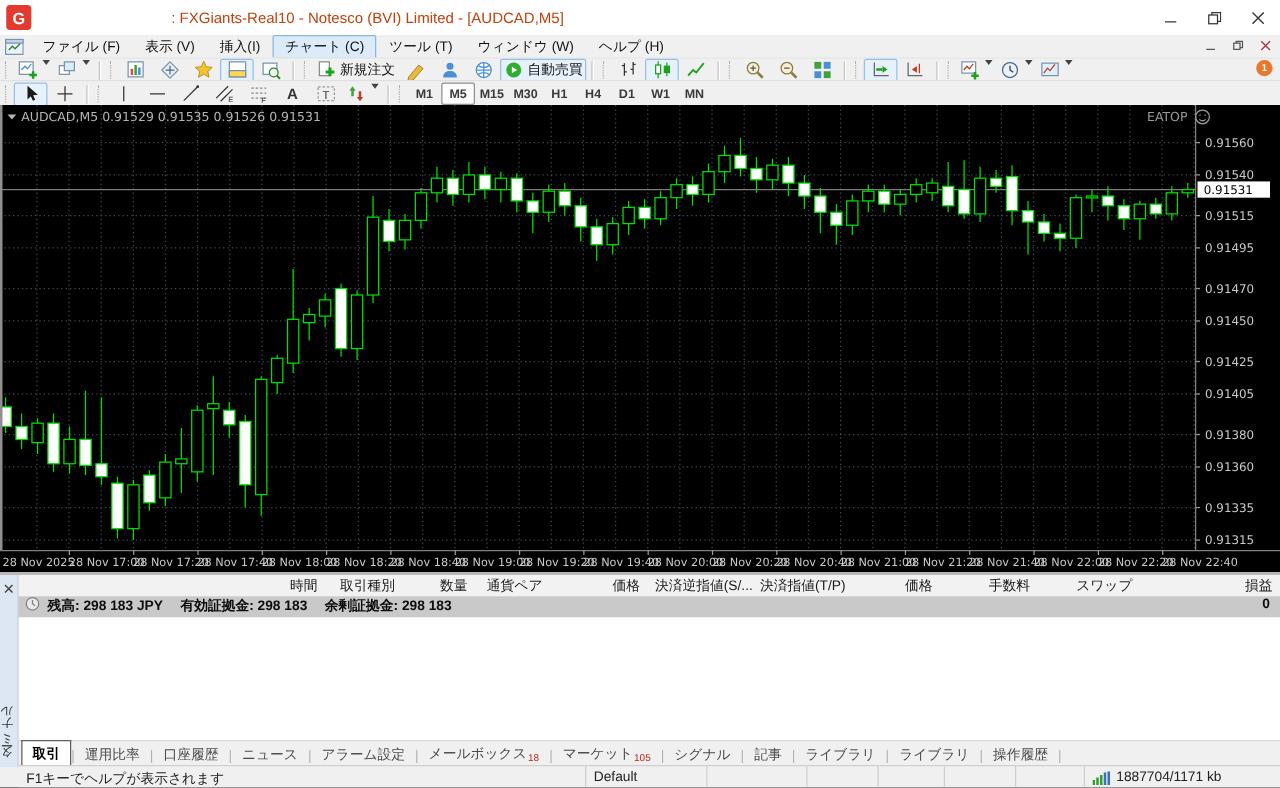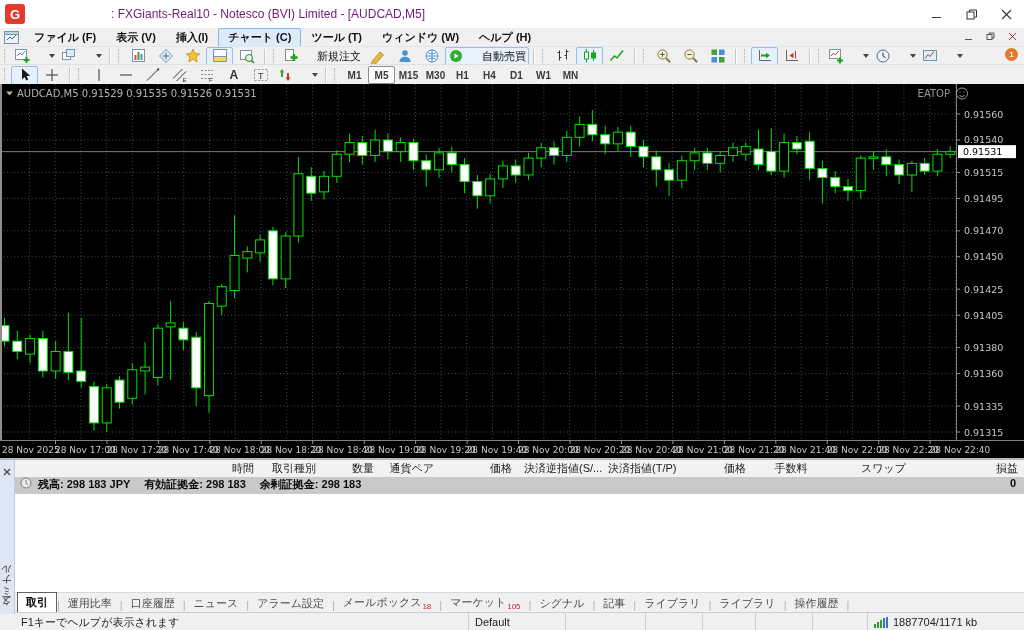--- a/index.html
+++ b/index.html
@@ -3,39 +3,39 @@
 <meta charset="utf-8">
 <style>
   html,body{margin:0;padding:0;background:#6b6b6b;}
   .app{position:relative;width:1024px;height:630px;background:#f0f0f0;overflow:hidden;
        font-family:"Liberation Sans","DejaVu Sans",sans-serif;color:#111;}
   
   .titlebar{position:absolute;top:0;left:0;width:1024px;height:28px;background:#ffffff;
             display:flex;align-items:center;border-bottom:1px solid #e3e3e3;}
   .applogo{width:20px;height:20px;margin-left:5px;background:#e23b2e;border-radius:3px;
            color:#fff;font-weight:bold;font-size:13px;display:flex;align-items:center;justify-content:center;}
-  .apptitle{font-size:12px;color:#701a75;margin-left:86px;white-space:nowrap;}
+  .apptitle{font-size:12px;color:#c2410c;margin-left:112px;white-space:nowrap;}
   .winbtns{position:absolute;right:0;top:0;height:28px;display:flex;}
   .winbtn{width:35px;height:28px;display:flex;align-items:center;justify-content:center;}
   
   .menubar{position:absolute;top:28px;left:0;width:1024px;height:18px;background:#f0f0f0;
-           display:flex;align-items:center;font-size:11px;font-weight:bold;}
+           display:flex;align-items:center;font-size:11px;}
   .menuicon{width:16px;height:14px;margin:0 4px 0 4px;display:flex;align-items:center;}
   .menuitem{padding:1px 9px;border:1px solid transparent;border-radius:2px;white-space:nowrap;}
   .menuitem.active{background:#dcebf9;border-color:#86b8e6;}
   .mdibtns{position:absolute;right:4px;top:29px;display:flex;gap:6px;}
   .mdibtn{width:16px;height:14px;display:flex;align-items:center;justify-content:center;}
   
   .toolbar{position:absolute;left:0;width:1024px;background:#f0f0f0;display:flex;align-items:center;}
   .tb1{top:46px;height:18px;border-top:1px solid #e6e6e6;}
   .tb2{top:64px;height:20px;border-top:1px solid #e0e0e0;}
   .grip{width:3px;height:14px;border-left:1px dotted #aeaeae;margin:0 3px 0 4px;}
   .sep{width:1px;height:15px;background:#c6c6c6;box-shadow:1px 0 0 #ffffff;margin:0 4px;}
-  .tbtn{height:17px;min-width:21px;display:inline-flex;align-items:center;justify-content:center;
-        gap:18px;border:1px solid transparent;border-radius:2px;padding:0 2px;}
+  .tbtn{height:17px;min-width:21px;display:inline-flex;align-items:flex-start;justify-content:center;
+        gap:3px;border:1px solid transparent;border-radius:2px;padding:0 2px;}
   .tbtn.pressed{background:#e7f1fb;border-color:#96c0e8;}
   .tbtn .lbl{font-size:11px;color:#111;white-space:nowrap;}
   .dd{width:0;height:0;border-left:3px solid transparent;border-right:3px solid transparent;
       border-top:4px solid #444;margin-left:1px;}
   .tf{width:25px;height:16px;display:flex;align-items:center;justify-content:center;
       font-size:10px;font-weight:bold;color:#3a3a3a;border:1px solid transparent;border-radius:2px;}
   .tf.active{background:#fdfdfd;border-color:#8f8f8f;}
   .notif{position:absolute;right:6px;top:48px;width:13px;height:13px;border-radius:50%;
          background:#e8762c;color:#fff;font-size:8px;font-weight:bold;
          display:flex;align-items:center;justify-content:center;}
@@ -680,21 +680,21 @@
       <div class="thead" id="thead">
           <div class="th" style="width: 190px; text-align: left; margin-top: 35px;">注文番号<span class="sortmark">/</span></div>
           <div class="th" style="width: 55px; text-align: right;">時間</div>
           <div class="th" style="width: 62px; text-align: right;">取引種別</div>
           <div class="th" style="width: 58px; text-align: right;">数量</div>
           <div class="th" style="width: 60px; text-align: right;">通貨ペア</div>
           <div class="th" style="width: 78px; text-align: right;">価格</div>
           <div class="th" style="width: 84px; text-align: left;">決済逆指値(S/...</div>
           <div class="th" style="width: 96px; text-align: left;">決済指値(T/P)</div>
           <div class="th" style="width: 54px; text-align: right;">価格</div>
-          <div class="th" style="width: 78px; text-align: center;">手数料</div>
+          <div class="th" style="width: 78px; text-align: right;">手数料</div>
           <div class="th" style="width: 82px; text-align: right;">スワップ</div>
           <div class="th" style="width: auto; flex: 1 1 0%; text-align: right;">損益</div>
         </div>
       <div class="balance">
         <svg width="12" height="12" viewBox="0 0 12 12" style="margin-left:5px;">
           <circle cx="6" cy="6" r="5" fill="#e9e9e9" stroke="#808080"></circle>
             <path d="M6 3v3l2 1.5" stroke="#808080" fill="none"></path>
         </svg>
         <span class="seg first">残高: 298 183 JPY</span>
         <span class="seg">有効証拠金: 298 183</span>

